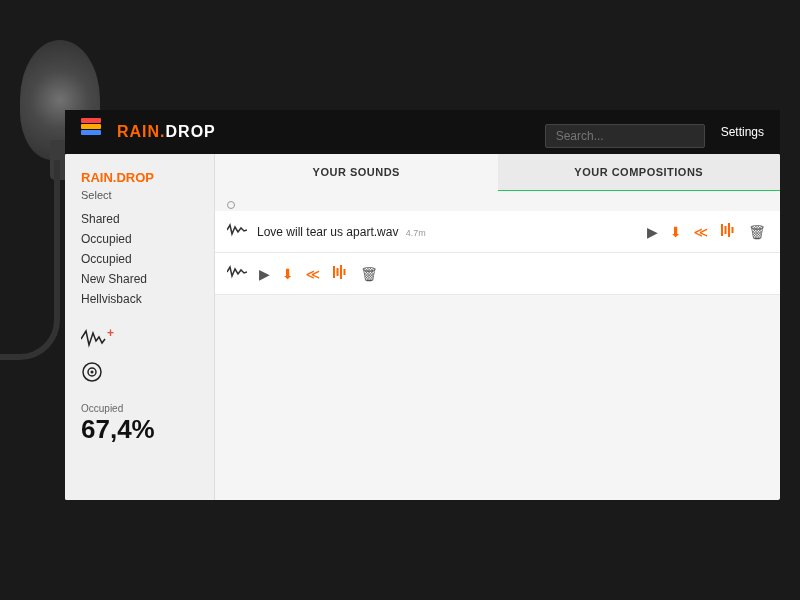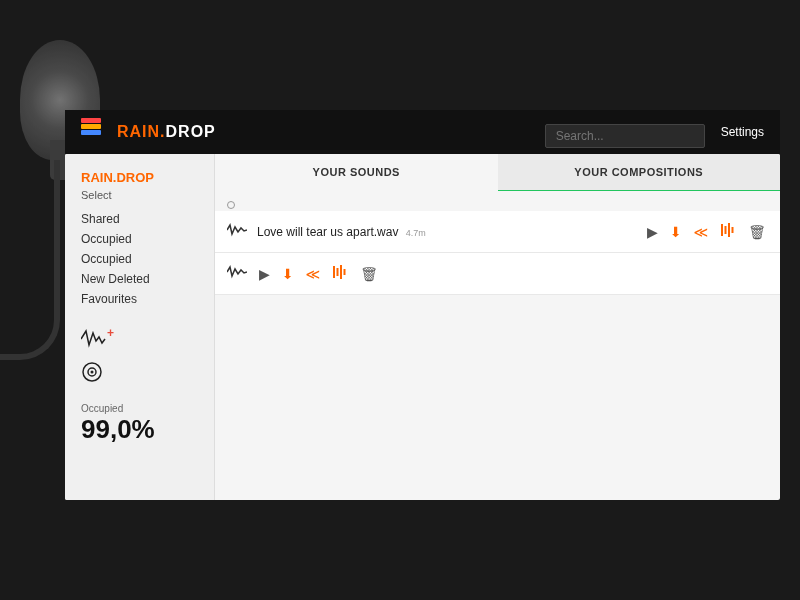--- a/index.html
+++ b/index.html
@@ -347,22 +347,22 @@
   <div class="sidebar">
     <div class="sidebar-logo">
       <span>RAIN.</span><span>DROP</span>
     </div>
     <div class="sidebar-select">Select</div>
 
     <div class="sidebar-nav">
       <div class="sidebar-nav-item">Shared</div>
       <div class="sidebar-nav-item">Occupied</div>
       <div class="sidebar-nav-item">Occupied</div>
-      <div class="sidebar-nav-item">New Deleted</div>
-      <div class="sidebar-nav-item">Favourites</div>
+      <div class="sidebar-nav-item">New Shared</div>
+      <div class="sidebar-nav-item">Hellvisback</div>
     </div>
 
     <div class="sidebar-actions">
 
       <div class="action-icon add-sound">
         <svg width="36" height="24" viewBox="0 0 36 24">
           <polyline points="0,12 5,4 8,18 12,6 15,14 18,10 21,16 24,12" stroke="#222" stroke-width="1.5" fill="none"></polyline>
           <text x="26" y="10" font-size="12" fill="#e74c3c" font-weight="bold">+</text>
         </svg>
       </div>
@@ -370,21 +370,21 @@
       <div class="action-icon">
         <svg width="22" height="22" viewBox="0 0 22 22">
           <circle cx="11" cy="11" r="9" stroke="#222" stroke-width="1.5" fill="none"></circle>
           <circle cx="11" cy="11" r="4" stroke="#222" stroke-width="1.5" fill="none"></circle>
           <circle cx="11" cy="11" r="1.5" fill="#222"></circle>
         </svg>
       </div>
     </div>
 
     <div class="occupied-label">Occupied</div>
-    <div class="occupied-value">99,0%</div>
+    <div class="occupied-value">67,4%</div>
   </div>
 
   <div class="content-area">
 
     <div class="tabs">
       <div class="tab active">YOUR SOUNDS</div>
       <div class="tab">YOUR COMPOSITIONS</div>
     </div>
 
     <div class="cursor-indicator">

